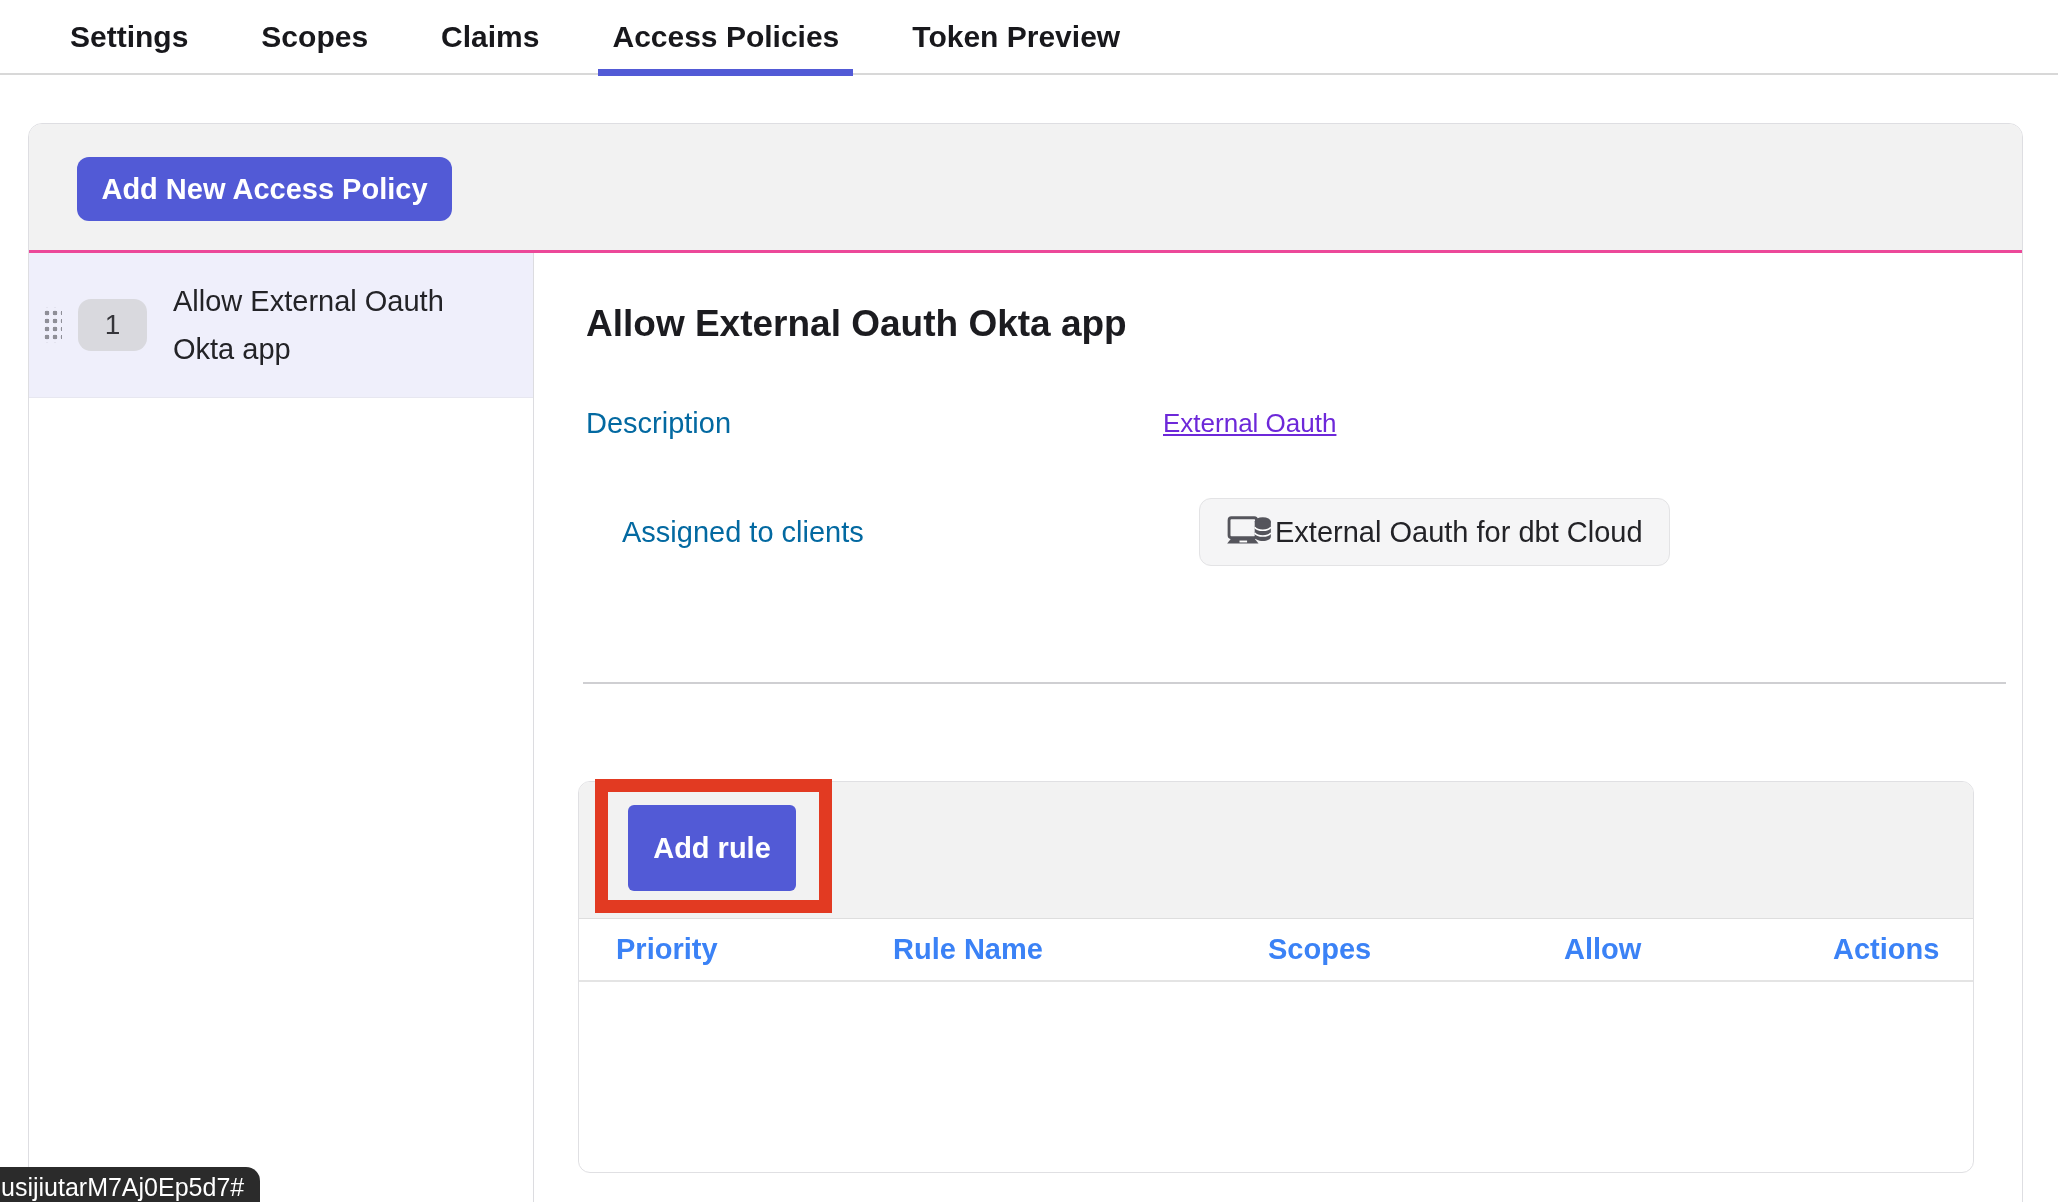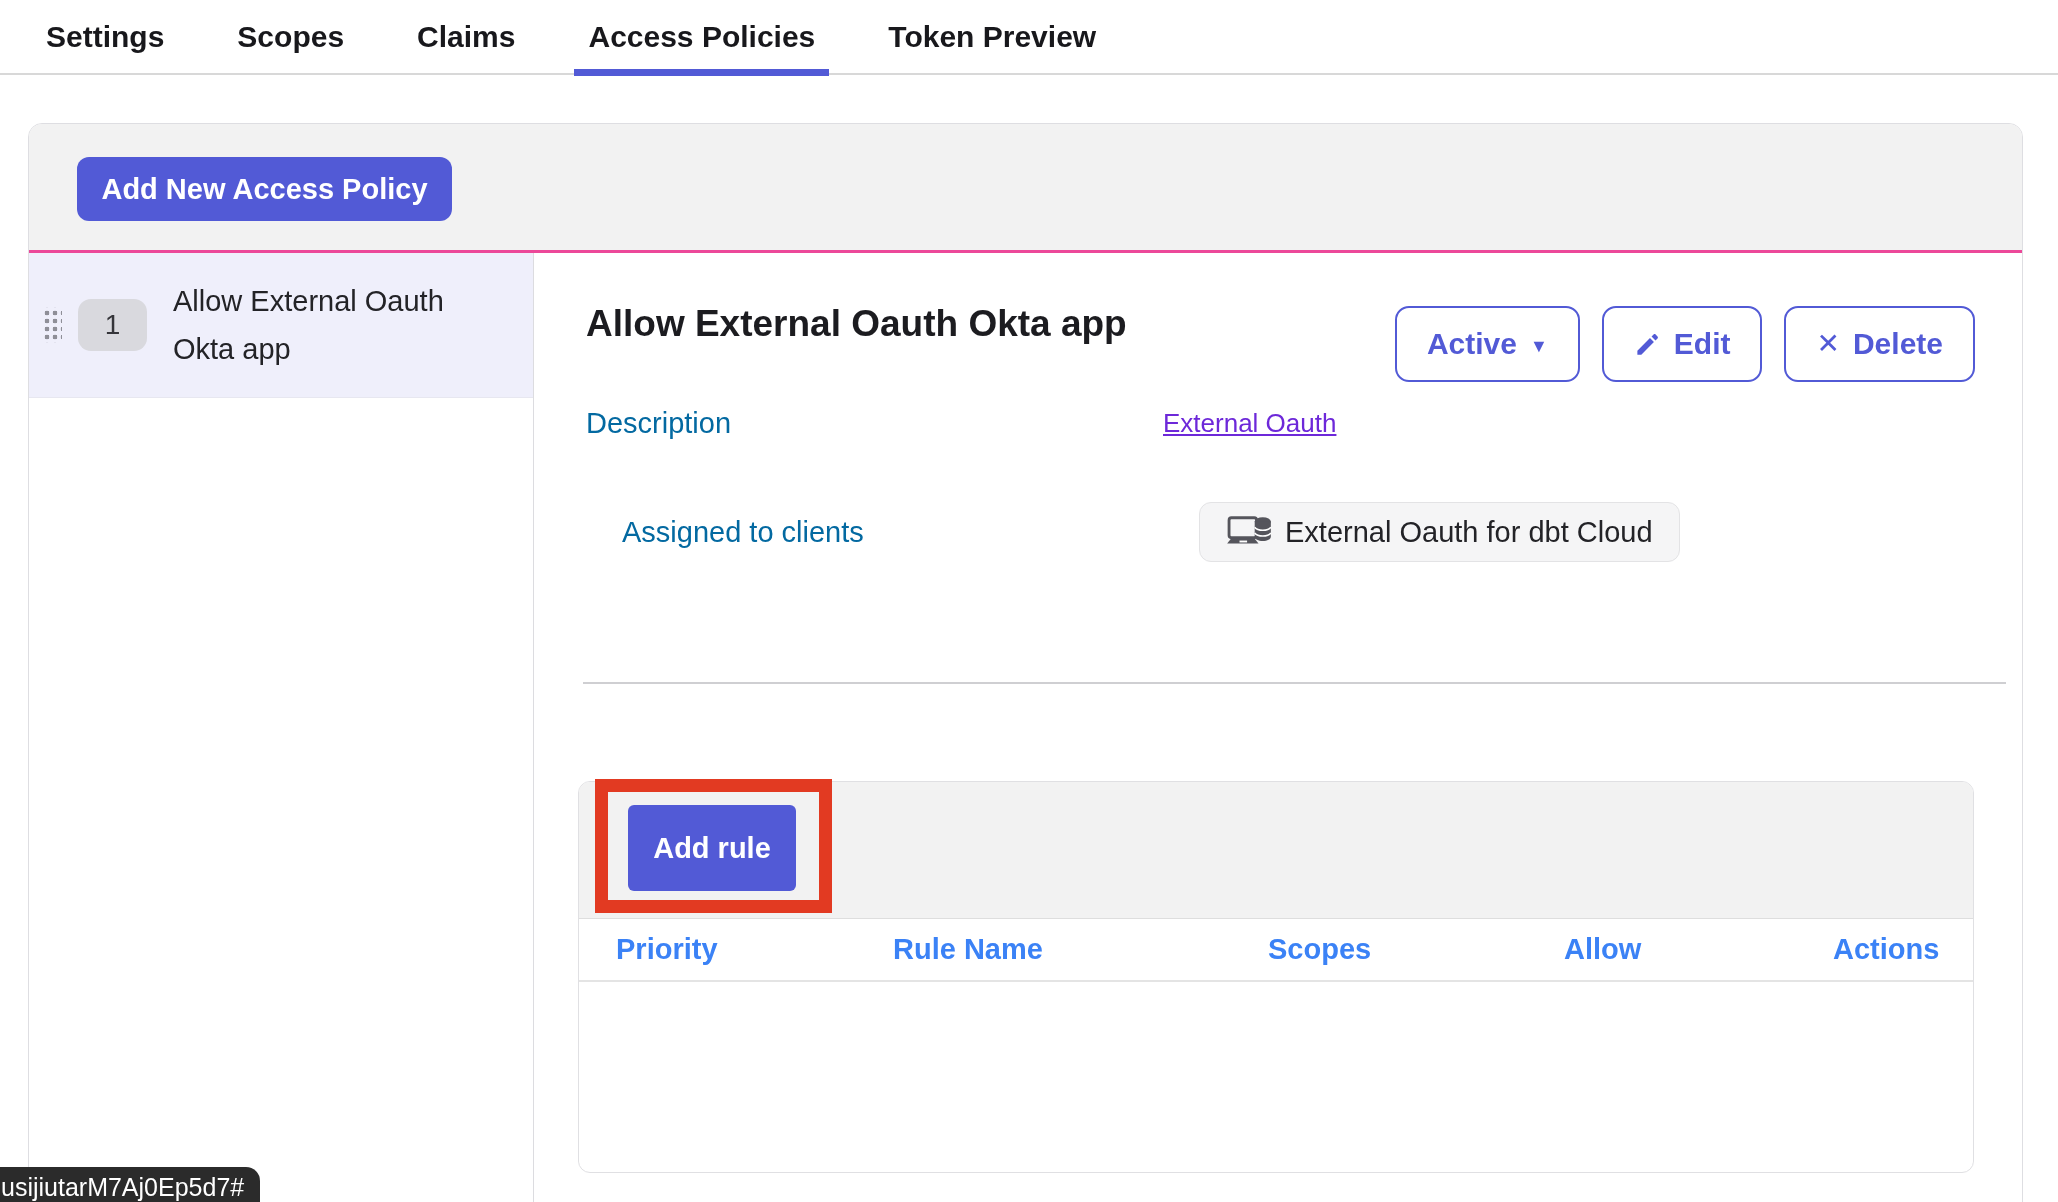--- a/index.html
+++ b/index.html
@@ -2,21 +2,21 @@
 <html><head>
 <meta charset="utf-8">
 <style>
   * { margin:0; padding:0; box-sizing:border-box; }
   html,body { width:2058px; height:1202px; overflow:hidden; background:#fff;
               font-family:"Liberation Sans", sans-serif; color:#1e1e22; }
   .stage { position:relative; width:2058px; height:1202px; }
 
   
   .tabbar { position:absolute; left:0; top:0; width:2058px; height:75px;
-            display:flex; align-items:center; padding-left:32px;
+            display:flex; align-items:center; padding-left:56px;
             border-bottom:2px solid #d8d8d8; background:#fff; }
   .tab { position:relative; height:75px; display:flex; align-items:center;
          padding:0 14px; margin-right:45px; font-size:30px; font-weight:bold;
          color:#18181c; cursor:pointer; white-space:nowrap; }
   .tab.active::after { content:""; position:absolute; left:0; right:0; bottom:-2px;
          height:7px; background:#525ad6; }
 
   
   .container { position:absolute; left:28px; top:123px; width:1995px; height:1090px;
                border:1.5px solid #dedee2; border-radius:14px 14px 0 0; background:#fff; }
@@ -53,21 +53,21 @@
                  cursor:pointer; font-family:inherit; padding:0 30px; }
   .caret-down { font-size:18px; margin-top:4px; }
   .x-glyph { font-size:28px; font-weight:normal; margin-top:-2px; }
 
   .field-row { position:absolute; left:52px; display:flex; align-items:center; width:1430px; }
   .field-label { width:577px; font-size:29px; color:#0369a1; flex:0 0 auto; }
   .field-value { font-size:26px; color:#6d28d9;text-decoration:underline; }
   .row-description { top:140px; height:60px; }
   .row-clients { top:241px; height:76px;margin-left:36px; }
 
-  .client-chip { display:inline-flex; align-items:center; gap:13px; height:60px;
+  .client-chip { display:inline-flex; align-items:center; gap:3px; height:68px;
                  padding:0 26px; background:#f5f5f6; border:1px solid #e3e3e5;
                  border-radius:12px; font-size:29px; color:#232327; cursor:pointer; }
 
   .detail-divider { position:absolute; left:49px; top:429px; width:1423px; height:0;
                     border-top:2px solid #cfcfd2; }
 
   
   .rules-card { position:absolute; left:44px; top:528px; width:1396px; height:392px;
                 border:1.5px solid #e0e0e3; border-radius:12px; background:#fff; }
   .rules-header { position:relative; height:137px; background:#f2f2f2;
@@ -117,36 +117,20 @@
           <span class="drag-handle"></span>
           <span class="priority-badge">1</span>
           <span class="policy-item-name">Allow External Oauth Okta app</span>
         </div>
       </aside>
 
       <div class="detail">
 
         <h1 class="detail-title">Allow External Oauth Okta app</h1>
 
-        <div class="action-btns">
-          <button class="btn-outline">
-            <span>Active</span>
-            <span class="caret-down">▼</span>
-          </button>
-          <button class="btn-outline">
-            <svg class="icon-svg" width="27" height="27" viewBox="0 0 24 24">
-              <path d="M3 17.5 L14.2 6.3 l3.5 3.5 L6.5 21 H3 z M15.6 4.9 l1.8-1.8 c.5-.5 1.3-.5 1.8 0 l1.7 1.7 c.5.5.5 1.3 0 1.8 l-1.8 1.8 z" fill="#525ad6"></path>
-            </svg>
-            <span>Edit</span>
-          </button>
-          <button class="btn-outline">
-            <span class="x-glyph">✕</span>
-            <span>Delete</span>
-          </button>
-        </div>
 
         <div class="field-row row-description">
           <span class="field-label">Description</span>
           <span class="field-value">External Oauth</span>
         </div>
 
         <div class="field-row row-clients">
           <span class="field-label">Assigned to clients</span>
           <span class="client-chip">
             <svg class="icon-svg" width="46" height="38" viewBox="0 0 48 40">

